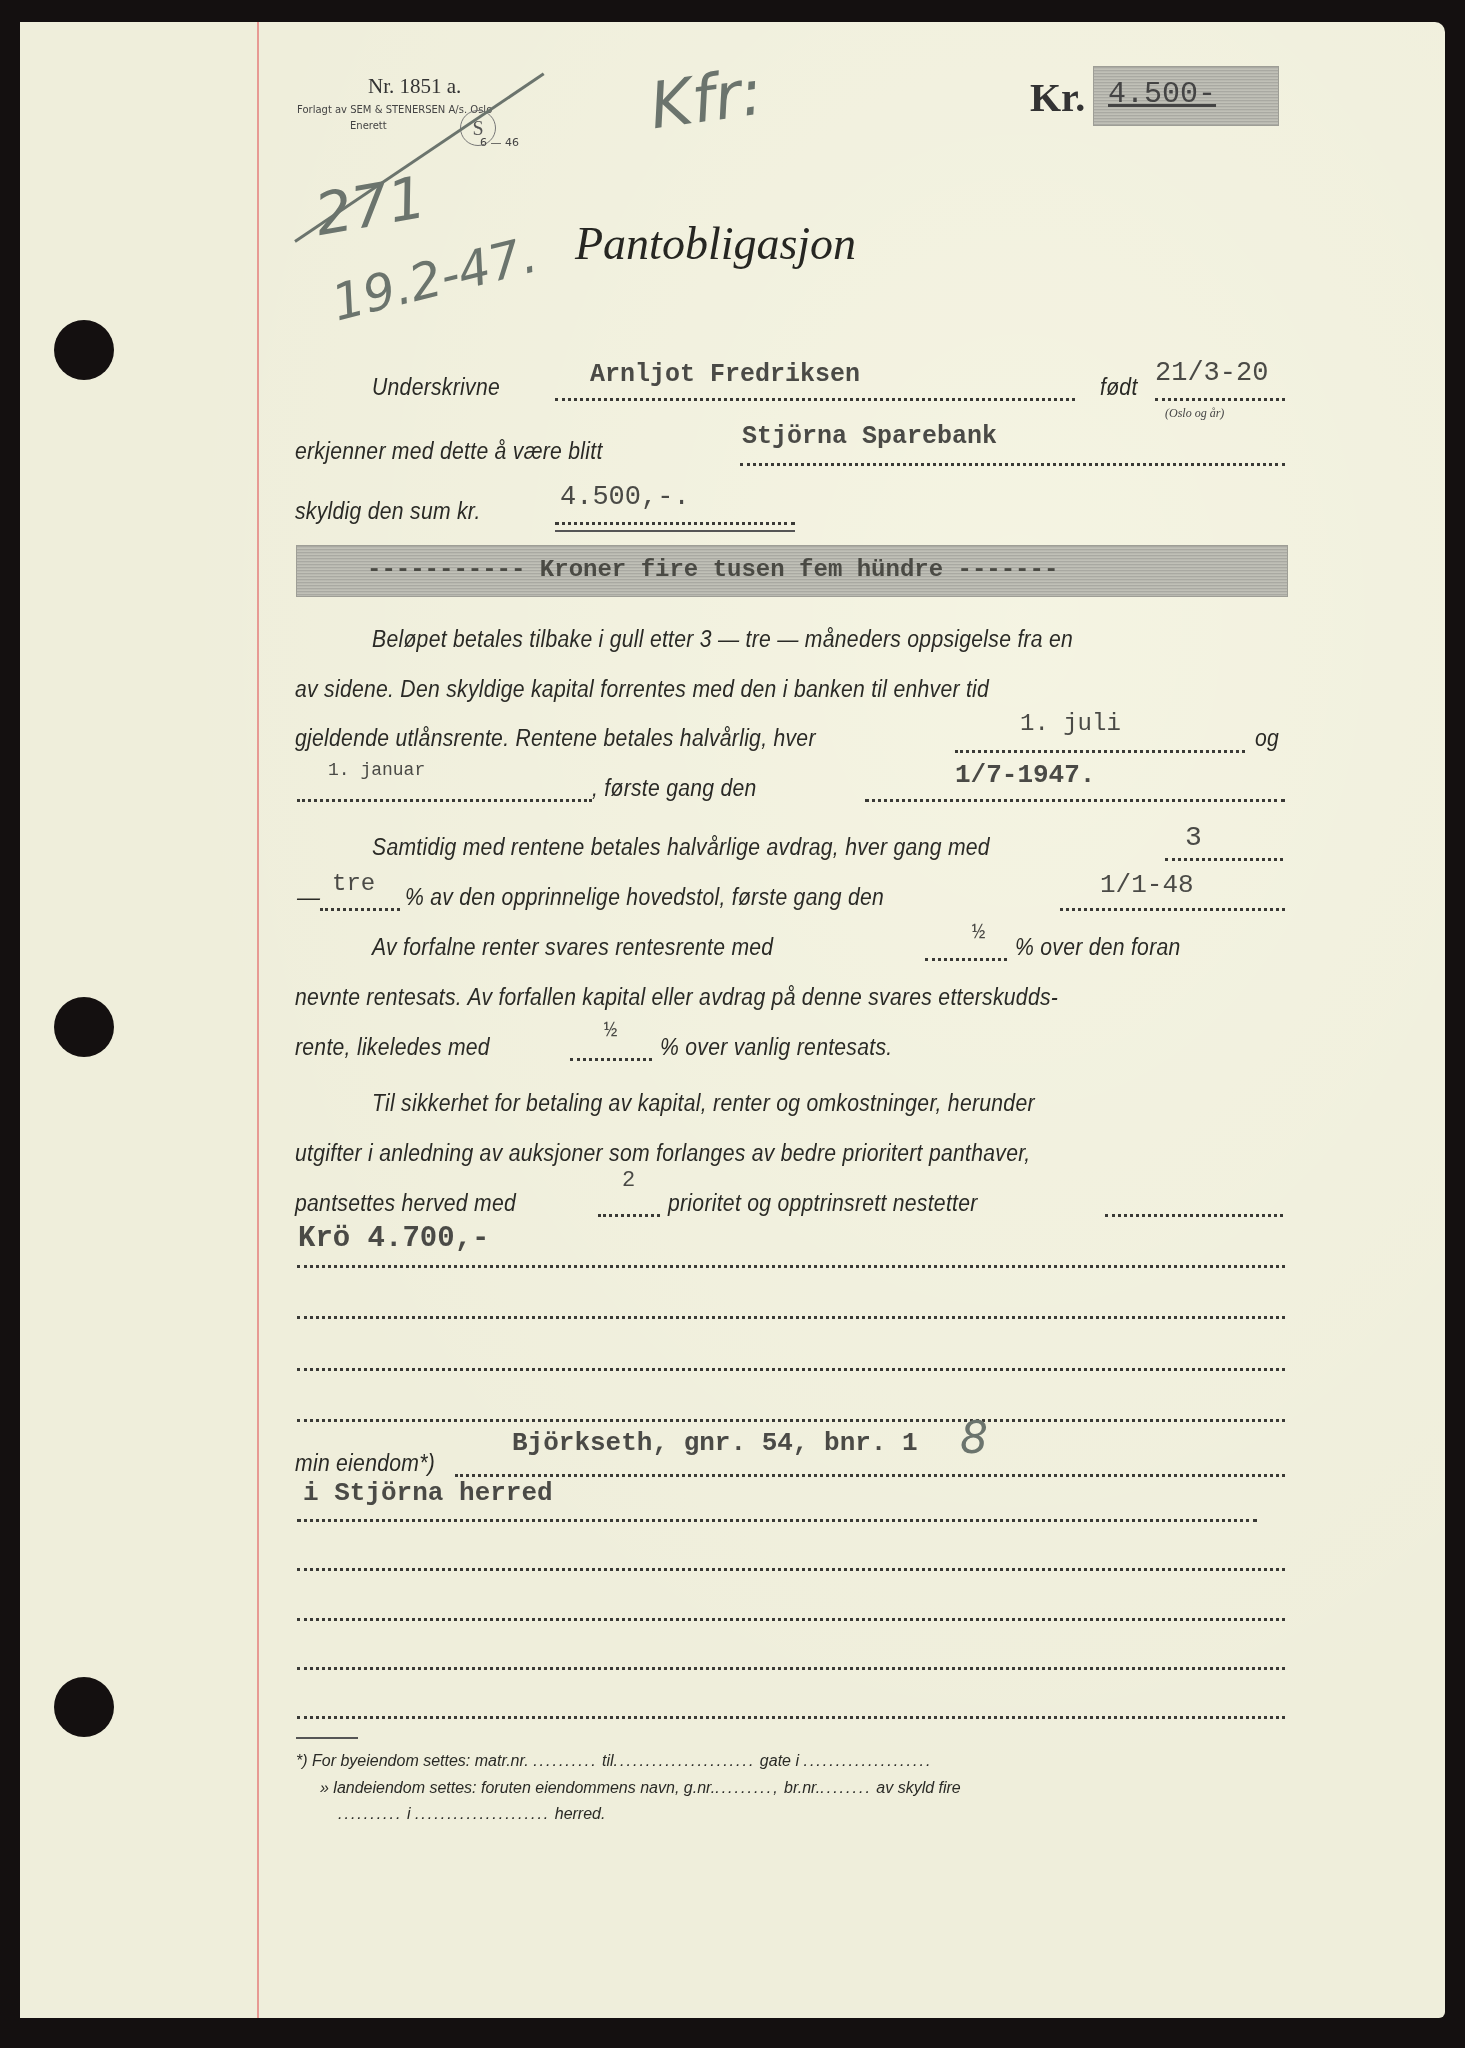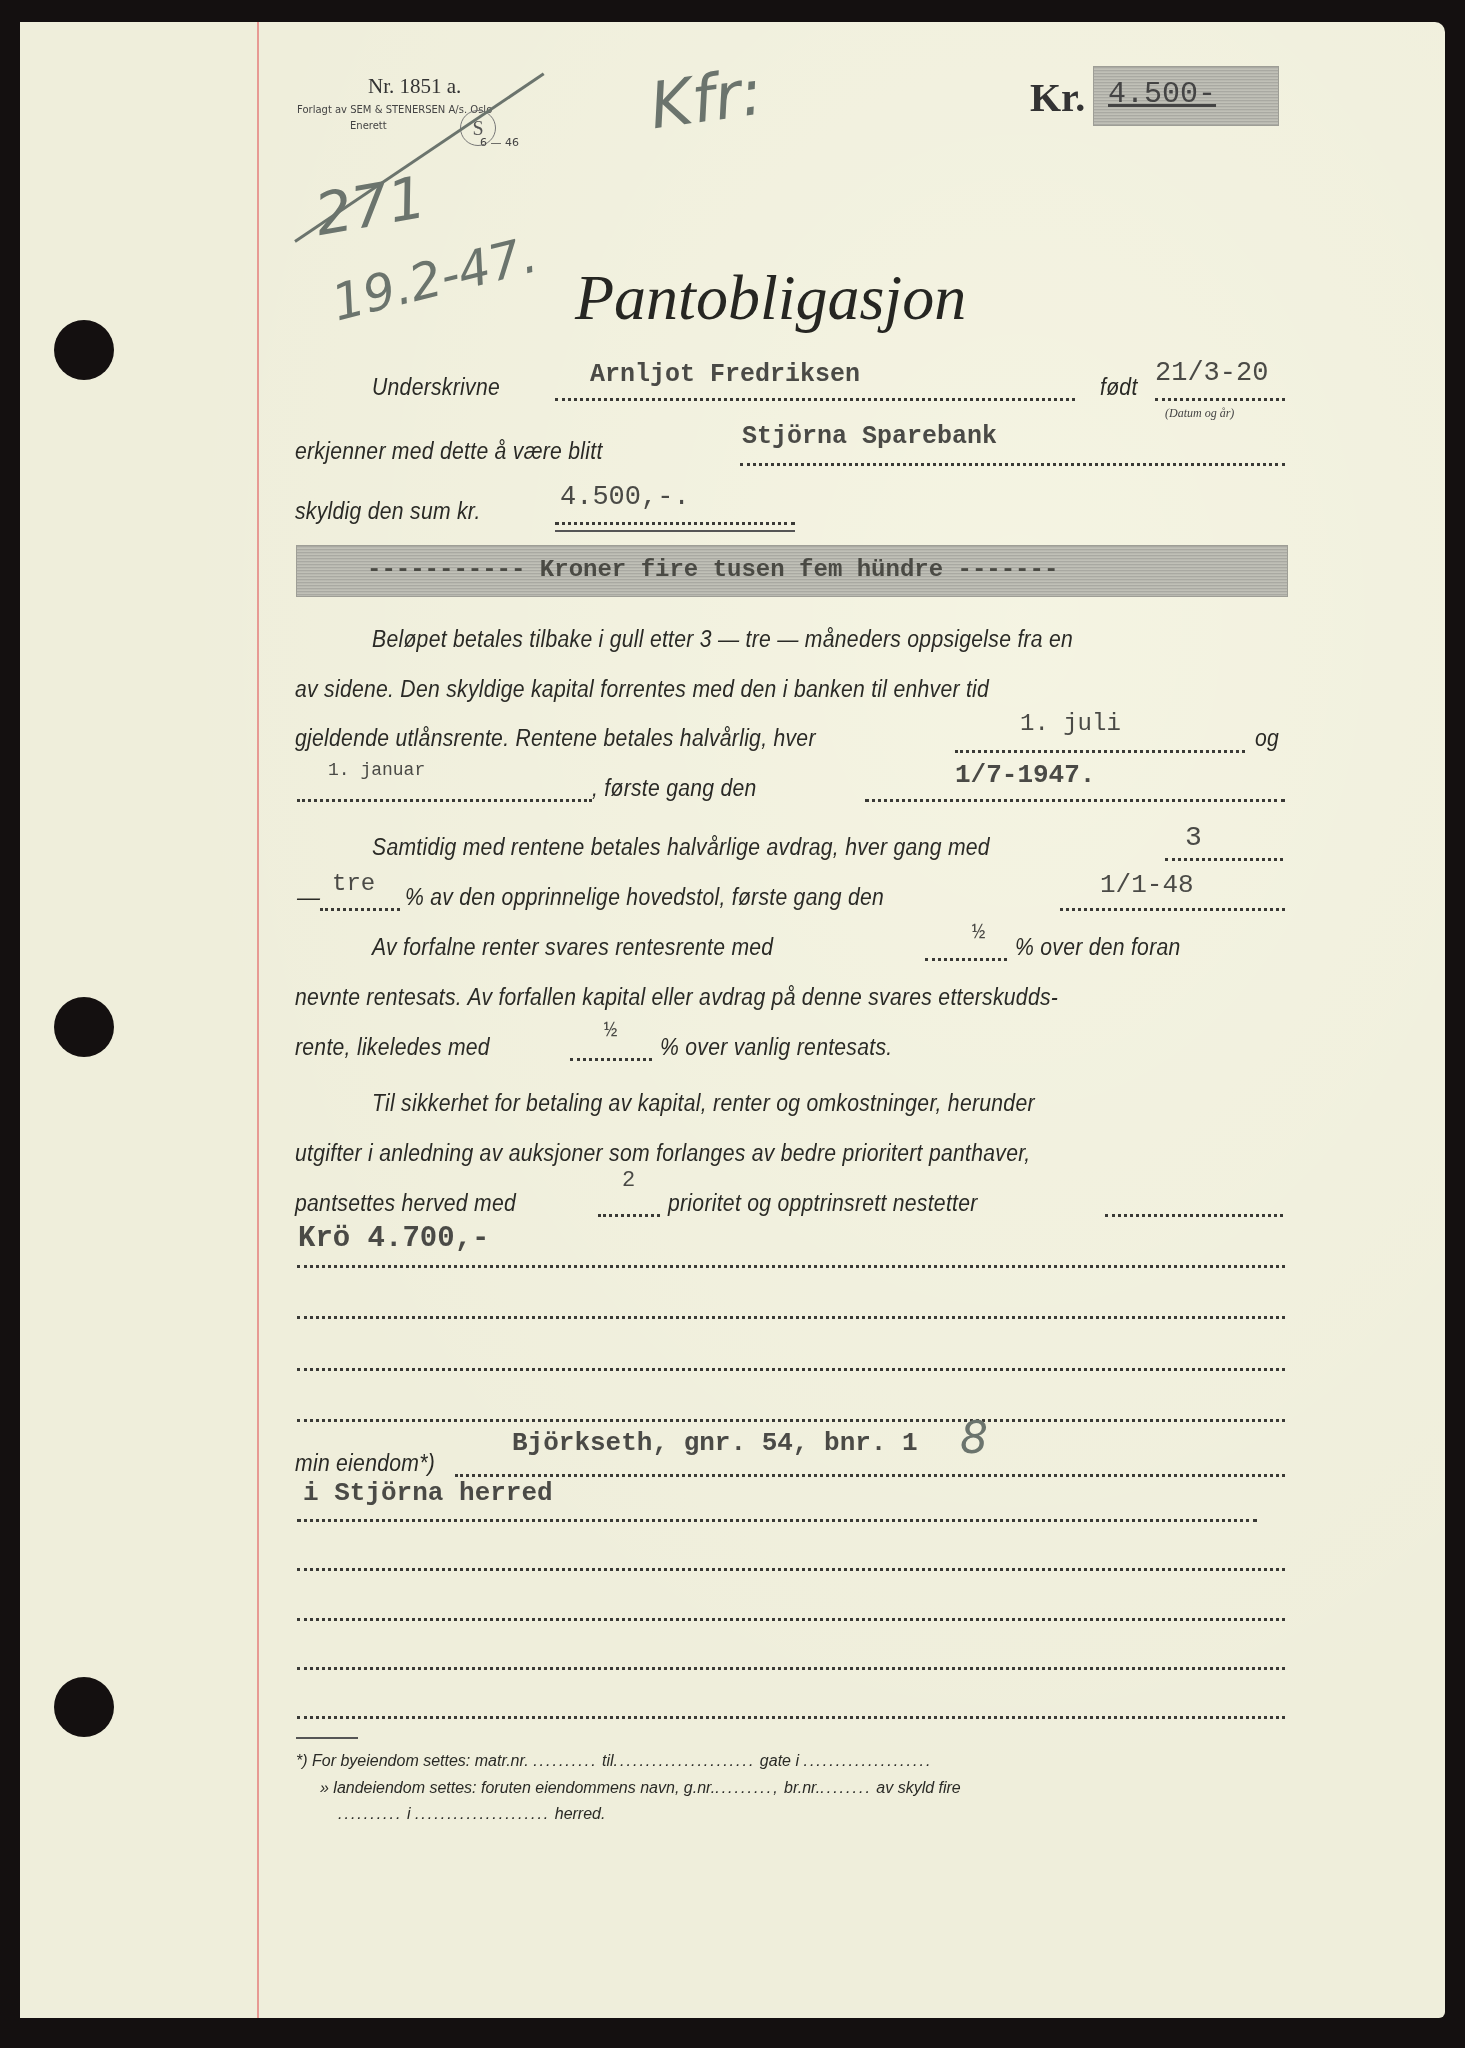--- a/index.html
+++ b/index.html
@@ -47,29 +47,29 @@
 
   <div class="abs serif" style="left:1010px; top:52px; font-size:40px; font-weight:bold; color:#333;">Kr.</div>
   <div class="hatch" style="left:1073px; top:44px; width:184px; height:58px;">
     <div class="abs tw" style="left:14px; top:10px; font-size:30px; color:#444; font-weight:normal;text-decoration:underline;">4.500-</div>
   </div>
 
   <div class="abs hand" style="left:295px; top:150px; font-size:58px; transform:rotate(-10deg);">271</div>
   <div class="abs" style="left:275px; top:218px; width:300px; height:3px; background:#6b746d; transform:rotate(-34deg); transform-origin:left;"></div>
   <div class="abs hand" style="left:310px; top:228px; font-size:50px; transform:rotate(-14deg);">19.2-47.</div>
 
-  <div class="abs serif" style="left:555px; top:195px; font-size:64px; font-style:italic; color:#262622;margin-top:44px;">Pantobligasjon</div>
+  <div class="abs serif" style="left:555px; top:195px; font-size:46px; font-style:italic; color:#262622;">Pantobligasjon</div>
 
   <div class="abs it body-line" style="left:352px; top:352px;">Underskrivne</div>
   <div class="dots" style="left:535px; top:376px; width:520px;"></div>
   <div class="abs tw" style="left:570px; top:338px; font-size:25px;">Arnljot Fredriksen</div>
   <div class="abs it body-line" style="left:1080px; top:352px;">født</div>
   <div class="dots" style="left:1135px; top:376px; width:130px;"></div>
   <div class="abs tw" style="left:1135px; top:336px; font-size:27px; font-weight:normal;">21/3-20</div>
-  <div class="abs serif" style="left:1145px; top:384px; font-size:12px; font-style:italic; color:#444;">(Datum og år)</div>
+  <div class="abs serif" style="left:1145px; top:384px; font-size:12px; font-style:italic; color:#444;">(Oslo og år)</div>
 
   <div class="abs it body-line" style="left:275px; top:416px;">erkjenner med dette å være blitt</div>
   <div class="dots" style="left:720px; top:441px; width:545px;"></div>
   <div class="abs tw" style="left:722px; top:400px; font-size:25px;">Stjörna Sparebank</div>
 
   <div class="abs it body-line" style="left:275px; top:476px;">skyldig den sum kr.</div>
   <div class="dots" style="left:535px; top:500px; width:240px;"></div>
   <div class="abs" style="left:535px; top:508px; width:240px; height:2px; background:#555;"></div>
   <div class="abs tw" style="left:540px; top:460px; font-size:27px; font-weight:normal;">4.500,-.</div>
 

